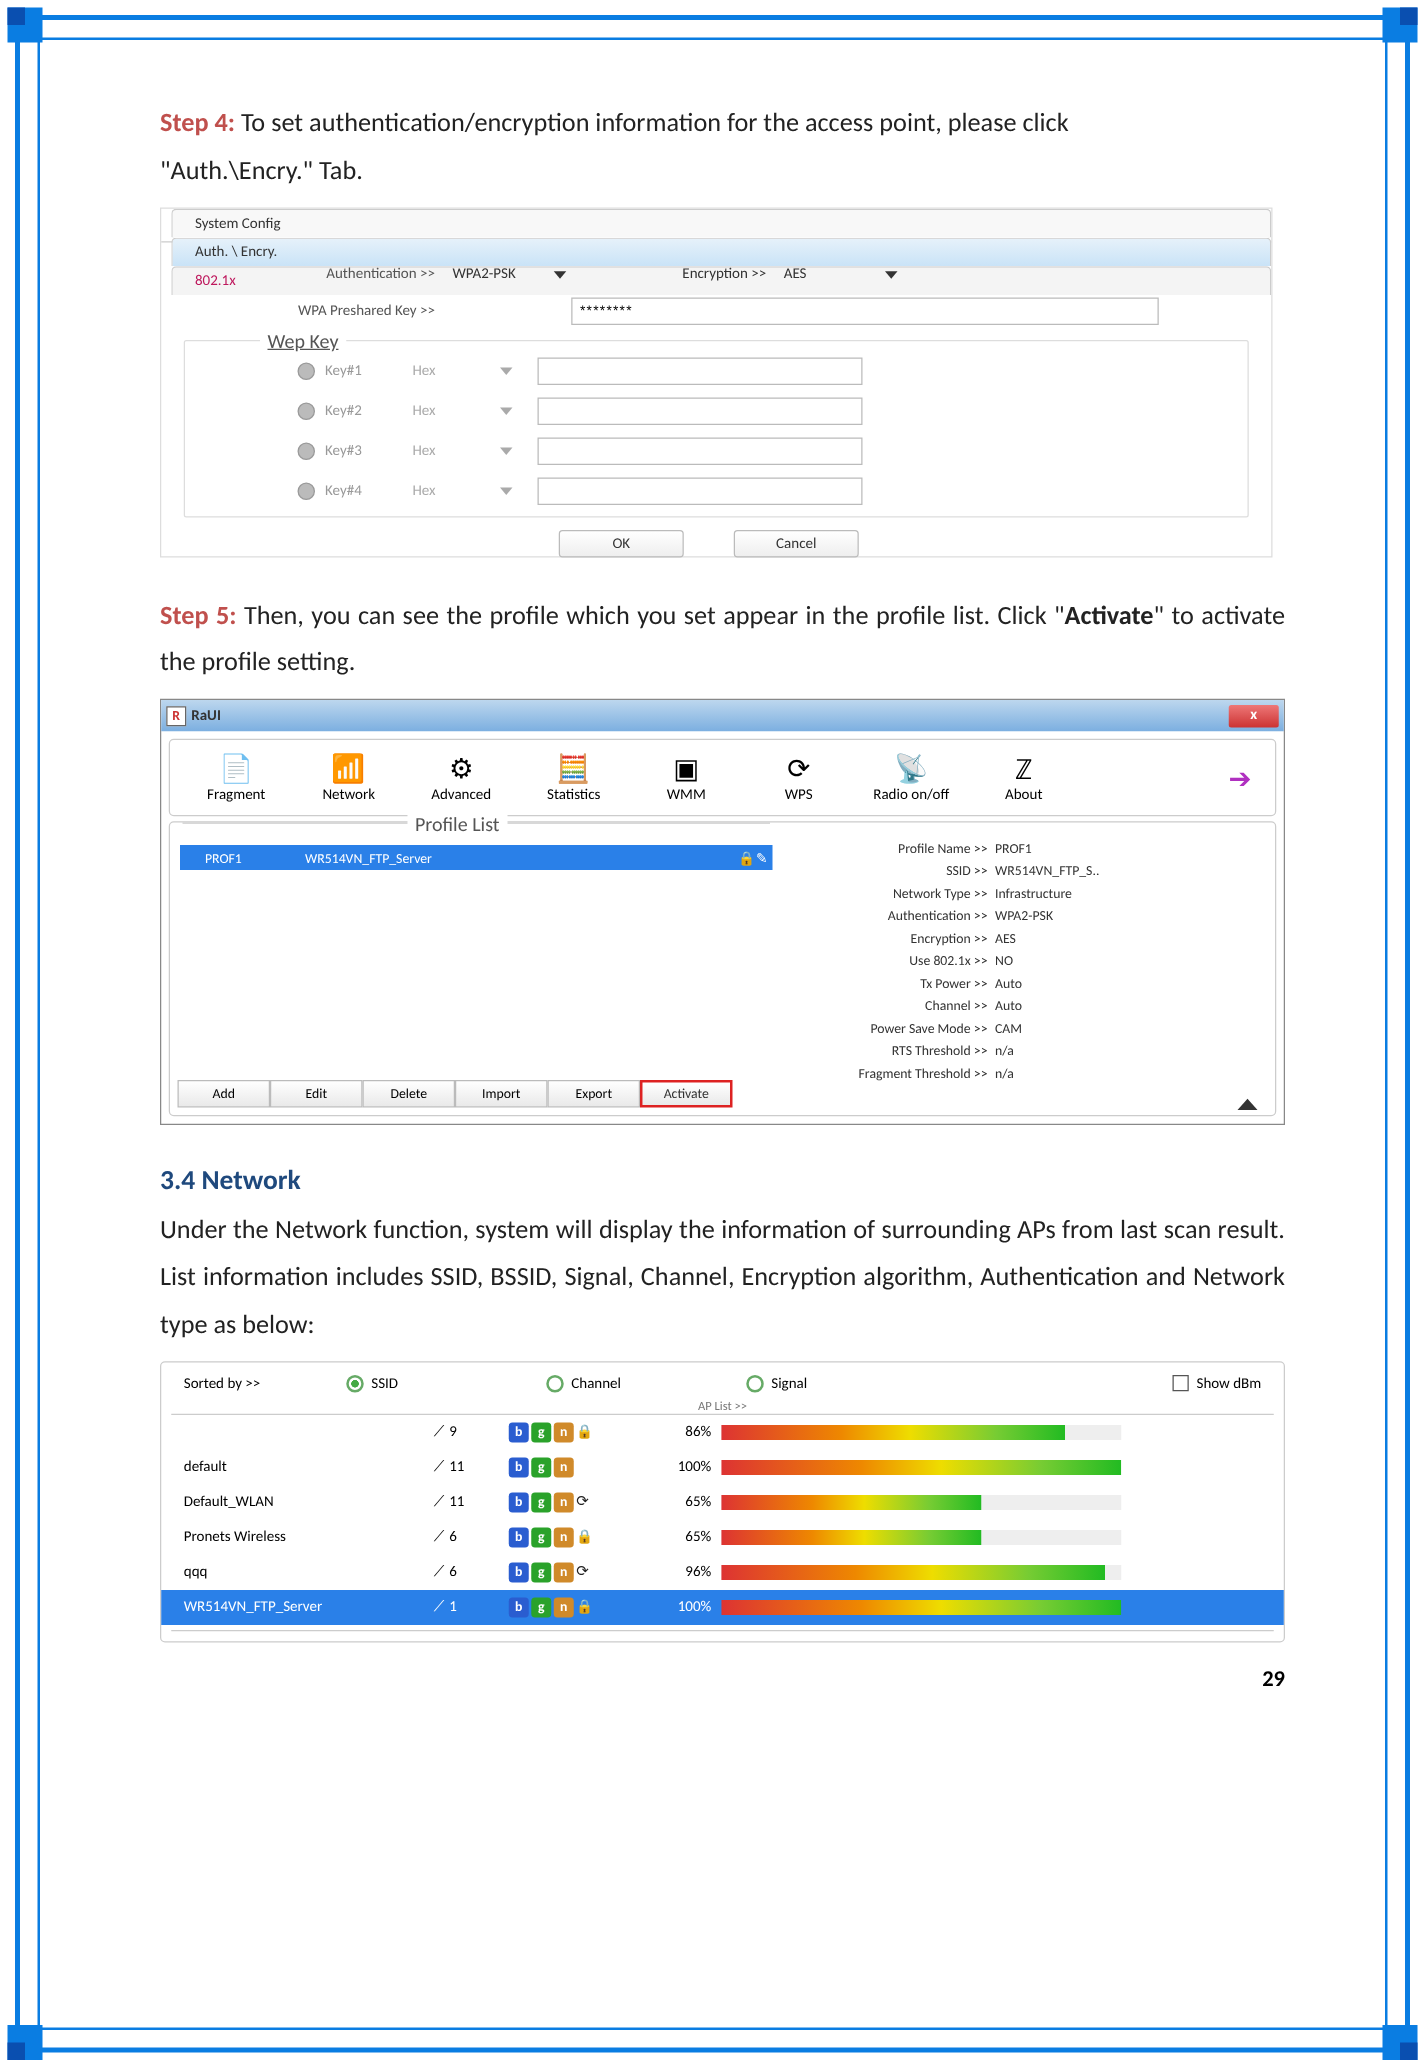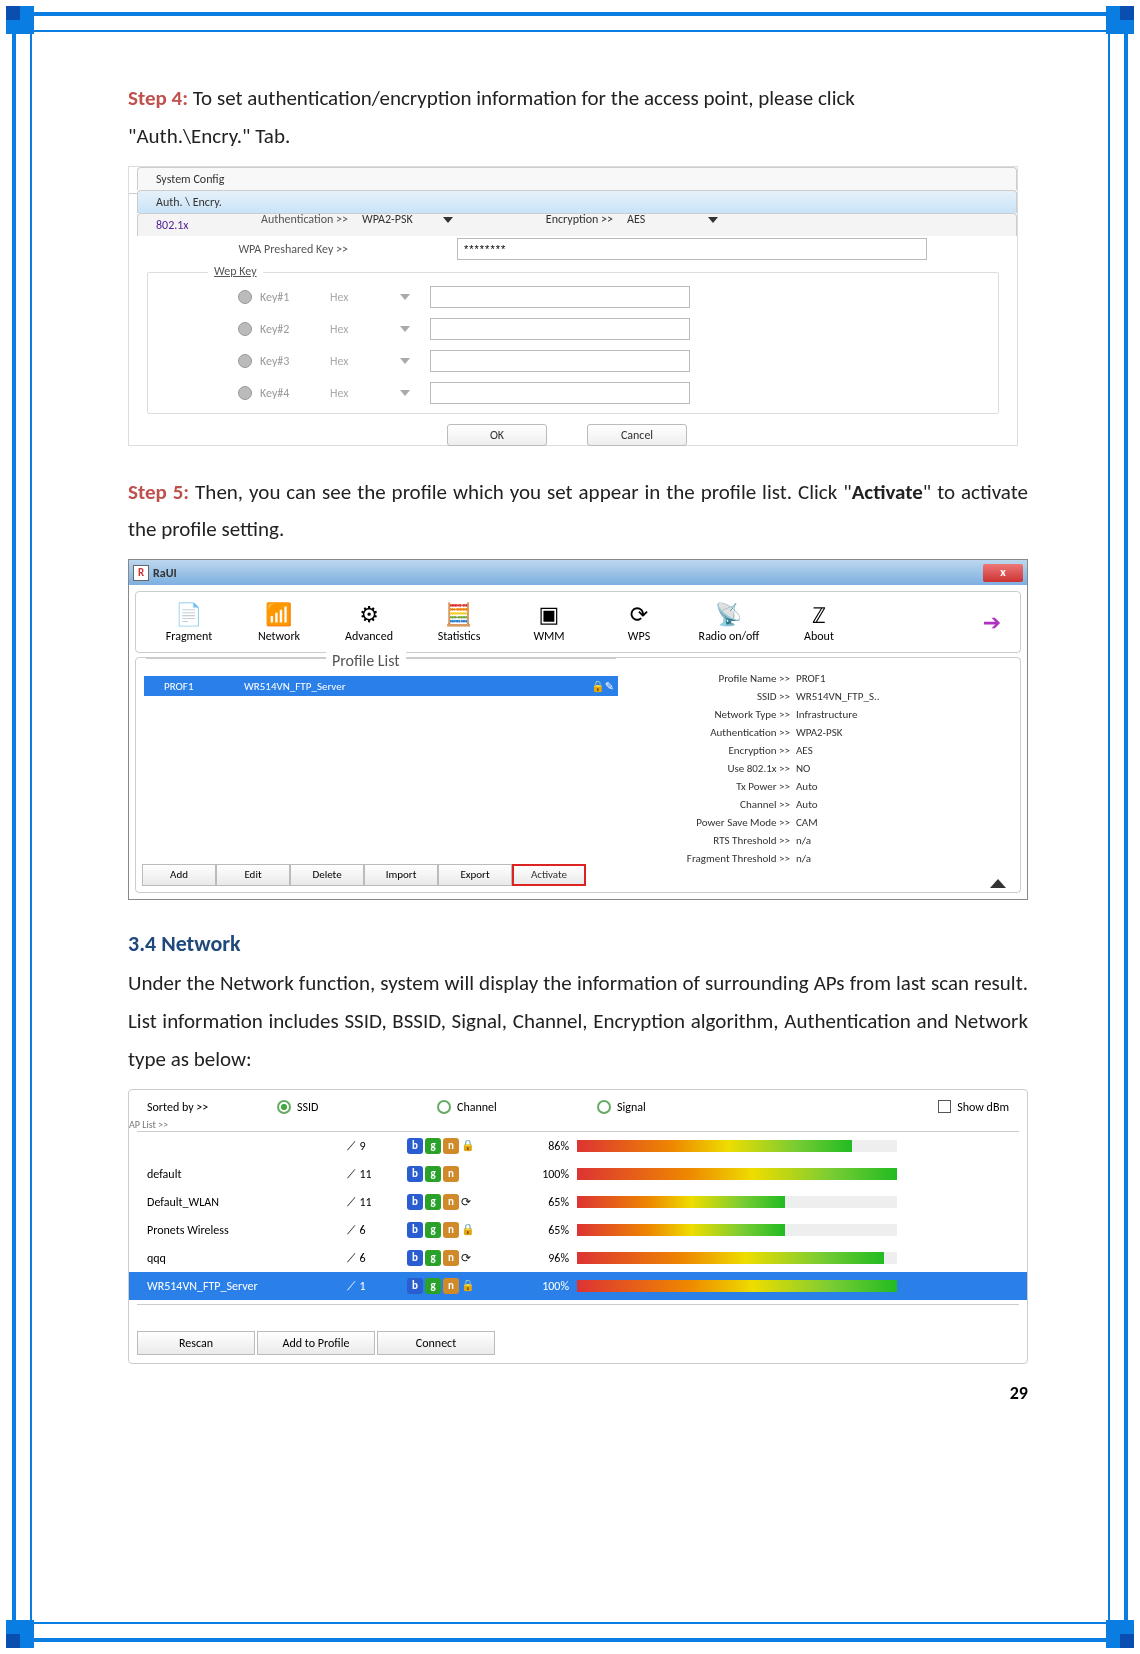--- a/index.html
+++ b/index.html
@@ -22,29 +22,29 @@
   .para { font-size:21px; line-height:1.8; color:#222; text-align:justify; margin-bottom:10px; }
   .step-label { color:#c0504d; font-weight:bold; }
   .bold { font-weight:bold; }
   .section-head { color:#1f497d; font-weight:bold; font-size:22px; margin-top:30px; margin-bottom:8px; }
 
   
   .shot1 { border:1px solid #ddd; width:890px; height:280px; background:#fff; font-size:13px; color:#333; margin-top:6px; margin-bottom:28px;}
   .tabs { display:flex; height:26px; padding-left:8px;flex-direction:column; }
   .tab { padding:4px 18px; border:1px solid #ccc; border-bottom:none; border-radius:4px 4px 0 0; background:#f8f8f8; font-size:12px; margin-right:0; }
   .tab.active { background:linear-gradient(#e6f1fa,#c9e3f7); }
-  .tab.disabled { color:#4c1d95; background:#f4f4f4;}
+  .tab.disabled { color:#be185d; background:#f4f4f4;}
   .pane { border-top:1px solid #ccc; padding:10px 18px 8px 18px; }
   .row { display:flex; align-items:center; height:30px; font-size:12px;}
   .lbl-r { width:215px; text-align:right; color:#555; padding-right:14px;}
   .dd { position:relative; width:95px; height:22px; display:flex; align-items:center; }
   .dd .caret { position:absolute; right:4px; width:0;height:0;border-left:5px solid transparent;border-right:5px solid transparent;border-top:6px solid #333; top:9px;}
   .row-gap { width:60px; }
   .fieldset { border:1px solid #ddd; border-radius:2px; margin-top:8px; padding:8px 0 4px 0; position:relative;}
-  .fs-legend { position:absolute; top:-9px; left:60px; background:#fff; padding:0 6px; font-size:12px; color:#555;text-decoration:underline;}
+  .fs-legend { position:absolute; top:-9px; left:60px; background:#fff; padding:0 6px; font-size:16px; color:#555;text-decoration:underline;}
   .keyrow { display:flex; align-items:center; height:32px; font-size:12px; color:#999;}
   .radio-dot{ width:14px;height:14px;border-radius:50%;background:#bbb;margin-right:8px;margin-left:90px;border:1px solid #999;}
   .keylbl{width:70px;}
   .hex{width:70px;color:#aaa;}
   .caret-g{width:0;height:0;border-left:5px solid transparent;border-right:5px solid transparent;border-top:6px solid #aaa;margin-right:20px;}
   .txt-input { border:1px solid #bbb; height:22px; width:260px; background:#fff; padding:0 6px; font-size:11px; letter-spacing:1px;}
   .psk-input { width:470px;}
   .btnrow { display:flex; gap:40px; margin-left:300px; margin-top:10px;}
   .smbtn{ width:100px; height:22px; border:1px solid #bbb; border-radius:3px; background:linear-gradient(#fff,#eee); font-size:12px; text-align:center; line-height:20px;}
 
@@ -75,21 +75,21 @@
 
   
   .shot3{width:900px;border:1px solid #ccc;border-radius:4px;margin-top:10px;font-size:12px;background:#fff;padding-bottom:8px;}
   .s3head{display:flex;align-items:center;height:34px;padding:0 18px;font-size:12px;}
   .sorthdr{width:130px;}
   .radgrp{display:flex;align-items:center;gap:6px;width:160px;}
   .rbtn{width:14px;height:14px;border-radius:50%;border:2px solid #6a6;background:#fff;}
   .rbtn.on{background:radial-gradient(circle,#4a4 40%,#fff 46%);}
   .showdbm{margin-left:auto;display:flex;align-items:center;gap:6px;}
   .cb{width:13px;height:13px;border:1px solid #555;}
-  .subhdr{font-size:10px;color:#777;margin-top:-6px;}
+  .subhdr{font-size:10px;color:#777;text-align:center;margin-top:-6px;}
   .s3hr{border-top:1px solid #ccc;margin:0 8px;}
   .aprow{display:flex;align-items:center;height:28px;padding:0 18px;font-size:12px;}
   .aprow.sel{background:#2a80e8;color:#fff;}
   .ap-ssid{width:200px;}
   .ap-ch{width:60px;display:flex;align-items:center;gap:4px;}
   .ap-ico{width:120px;display:flex;gap:2px;align-items:center;}
   .bdg{width:16px;height:16px;border-radius:3px;color:#fff;font-weight:bold;font-size:11px;text-align:center;line-height:16px;}
   .bb{background:#2a5dd0;} .bg{background:#2aa22a;} .bn{background:#d08a2a;}
   .lock-s{width:12px;font-size:11px;color:#444;}
   .refresh-s{width:14px;font-size:12px;color:#222;}
@@ -402,21 +402,16 @@
             <span class="bdg bn">n</span>
             <span class="lock-s">🔒</span>
           </div>
       <div class="ap-pct">100%</div>
       <div class="sbar">
             <div class="sfill" style="width:100%"></div>
           </div>
     </div>
       </div>
     <div class="s3hr" style="margin-top:4px"></div>
-    <div class="s3btns">
-      <div class="s3btn">Rescan</div>
-      <div class="s3btn">Add to Profile</div>
-      <div class="s3btn">Connect</div>
-    </div>
   </div>
 
   <div class="pagenum">29</div>
 </div>
 
 </body></html>

